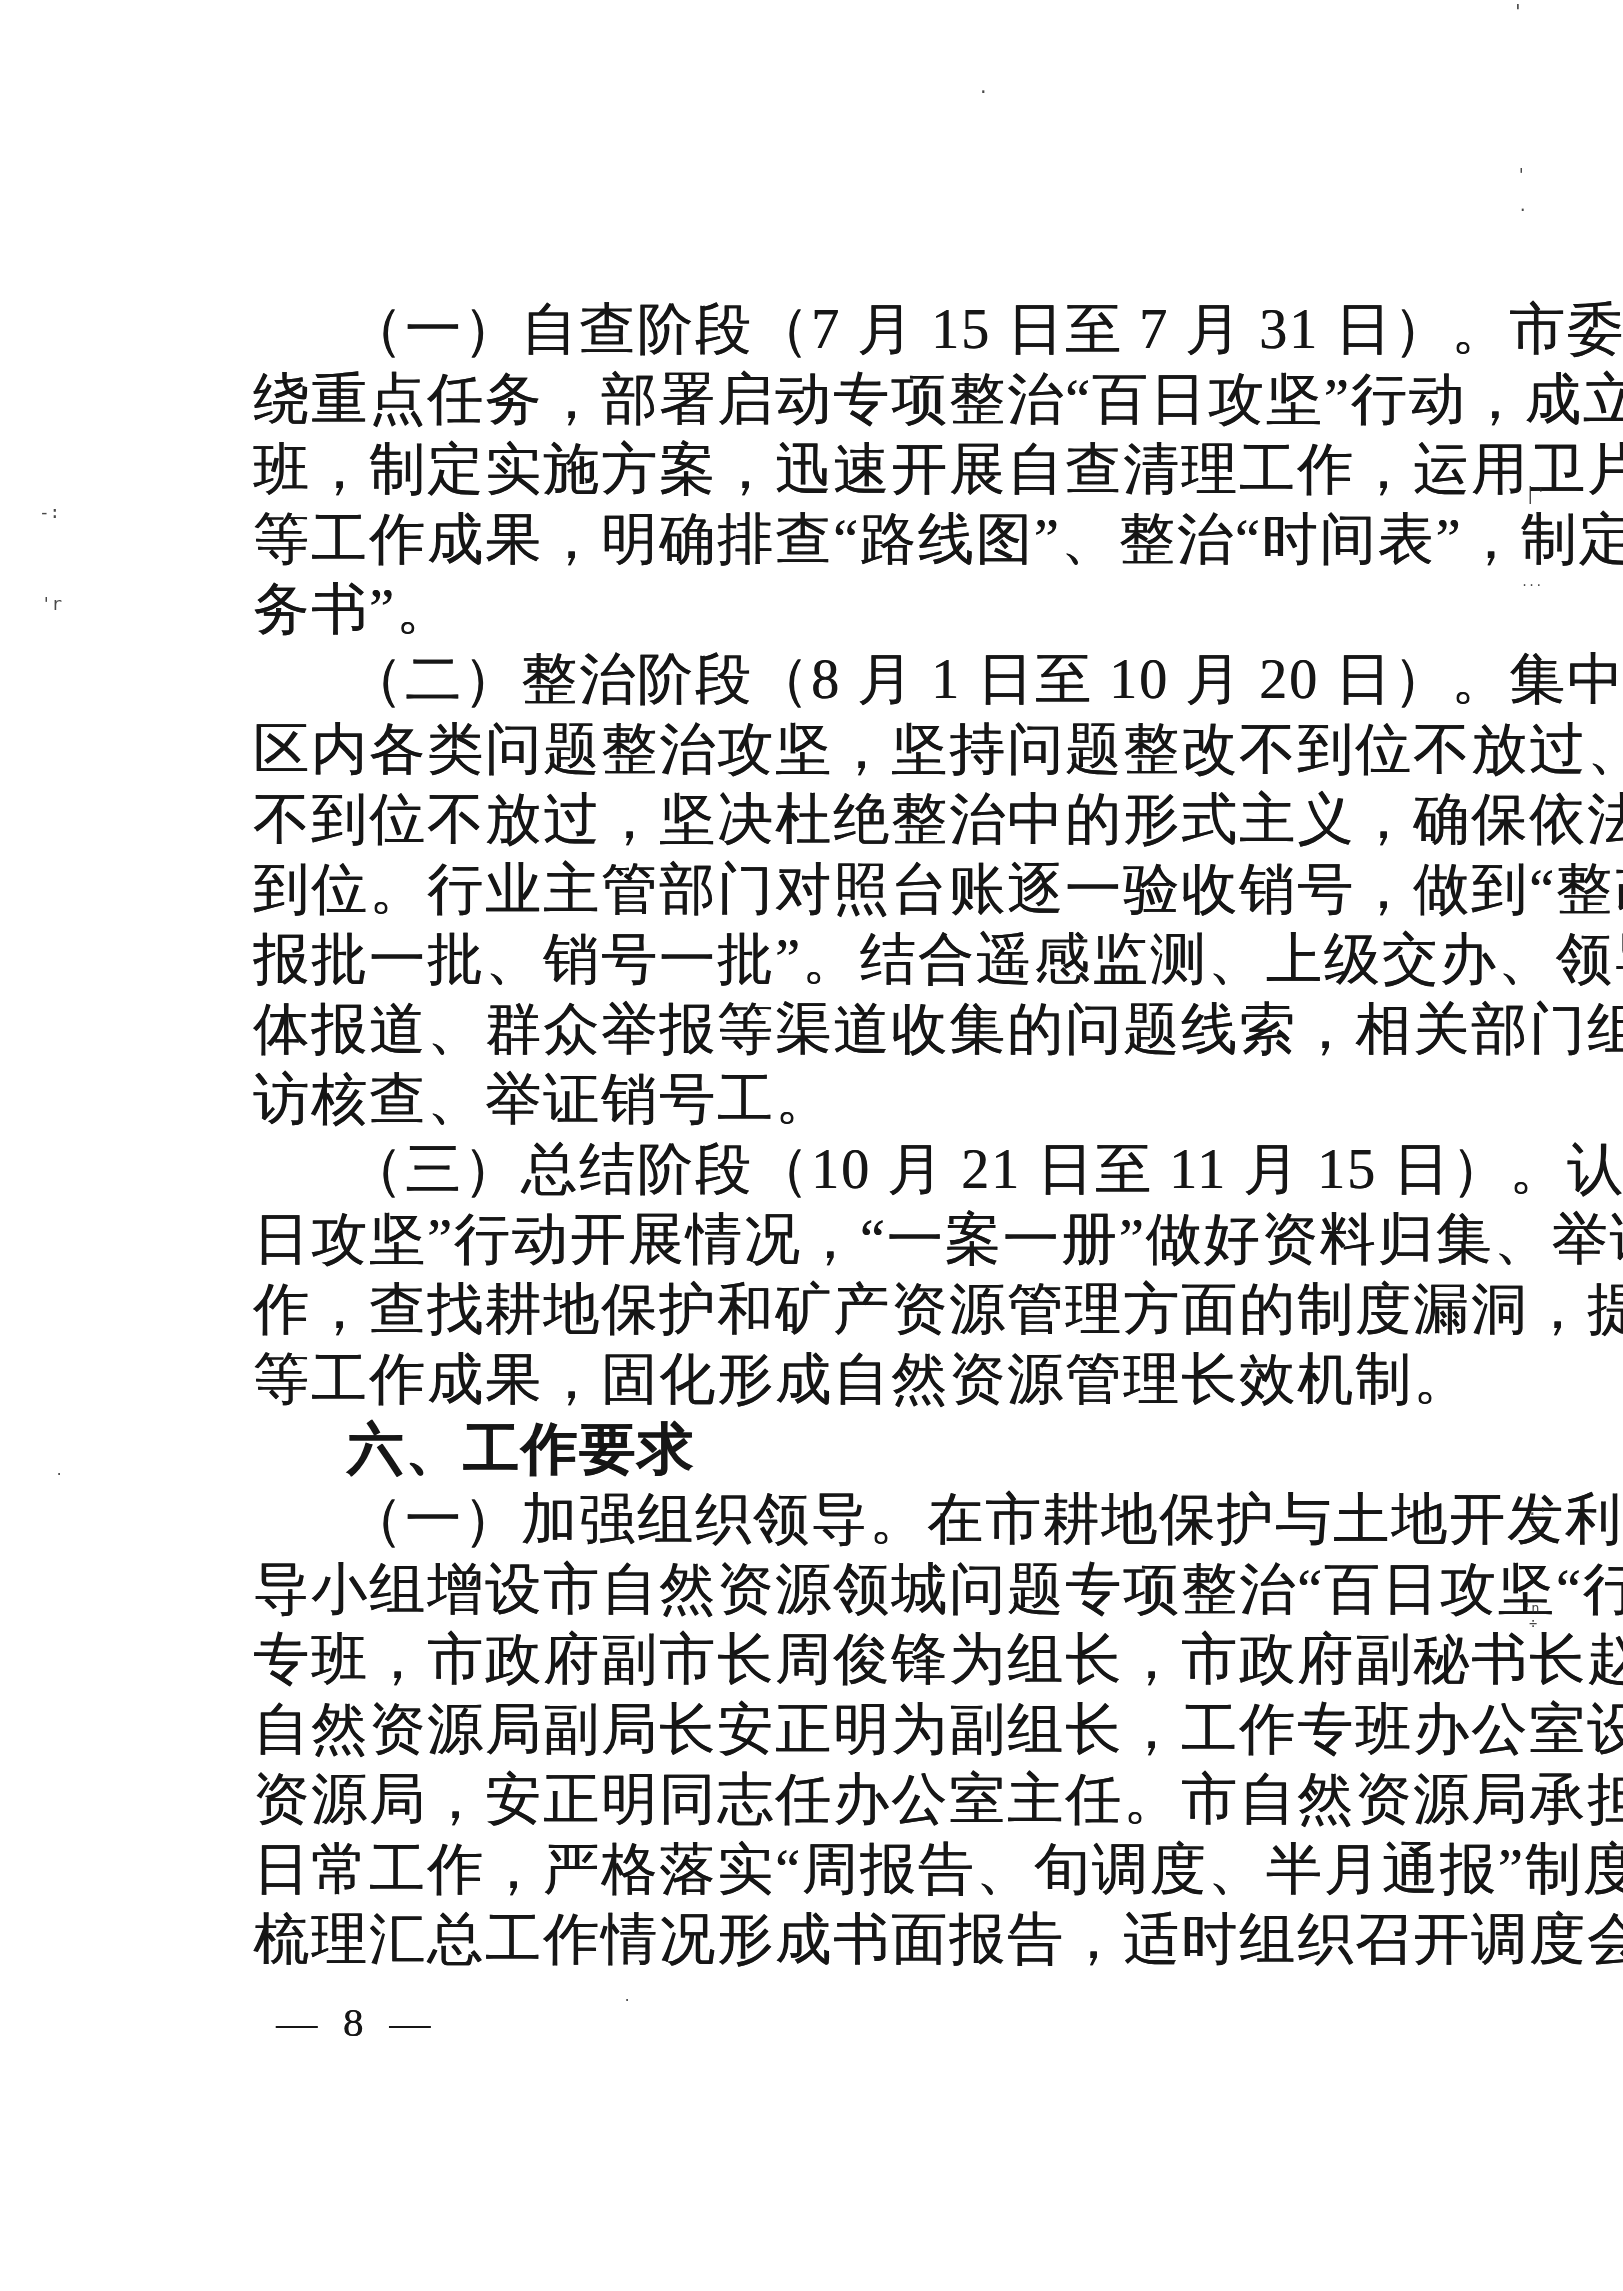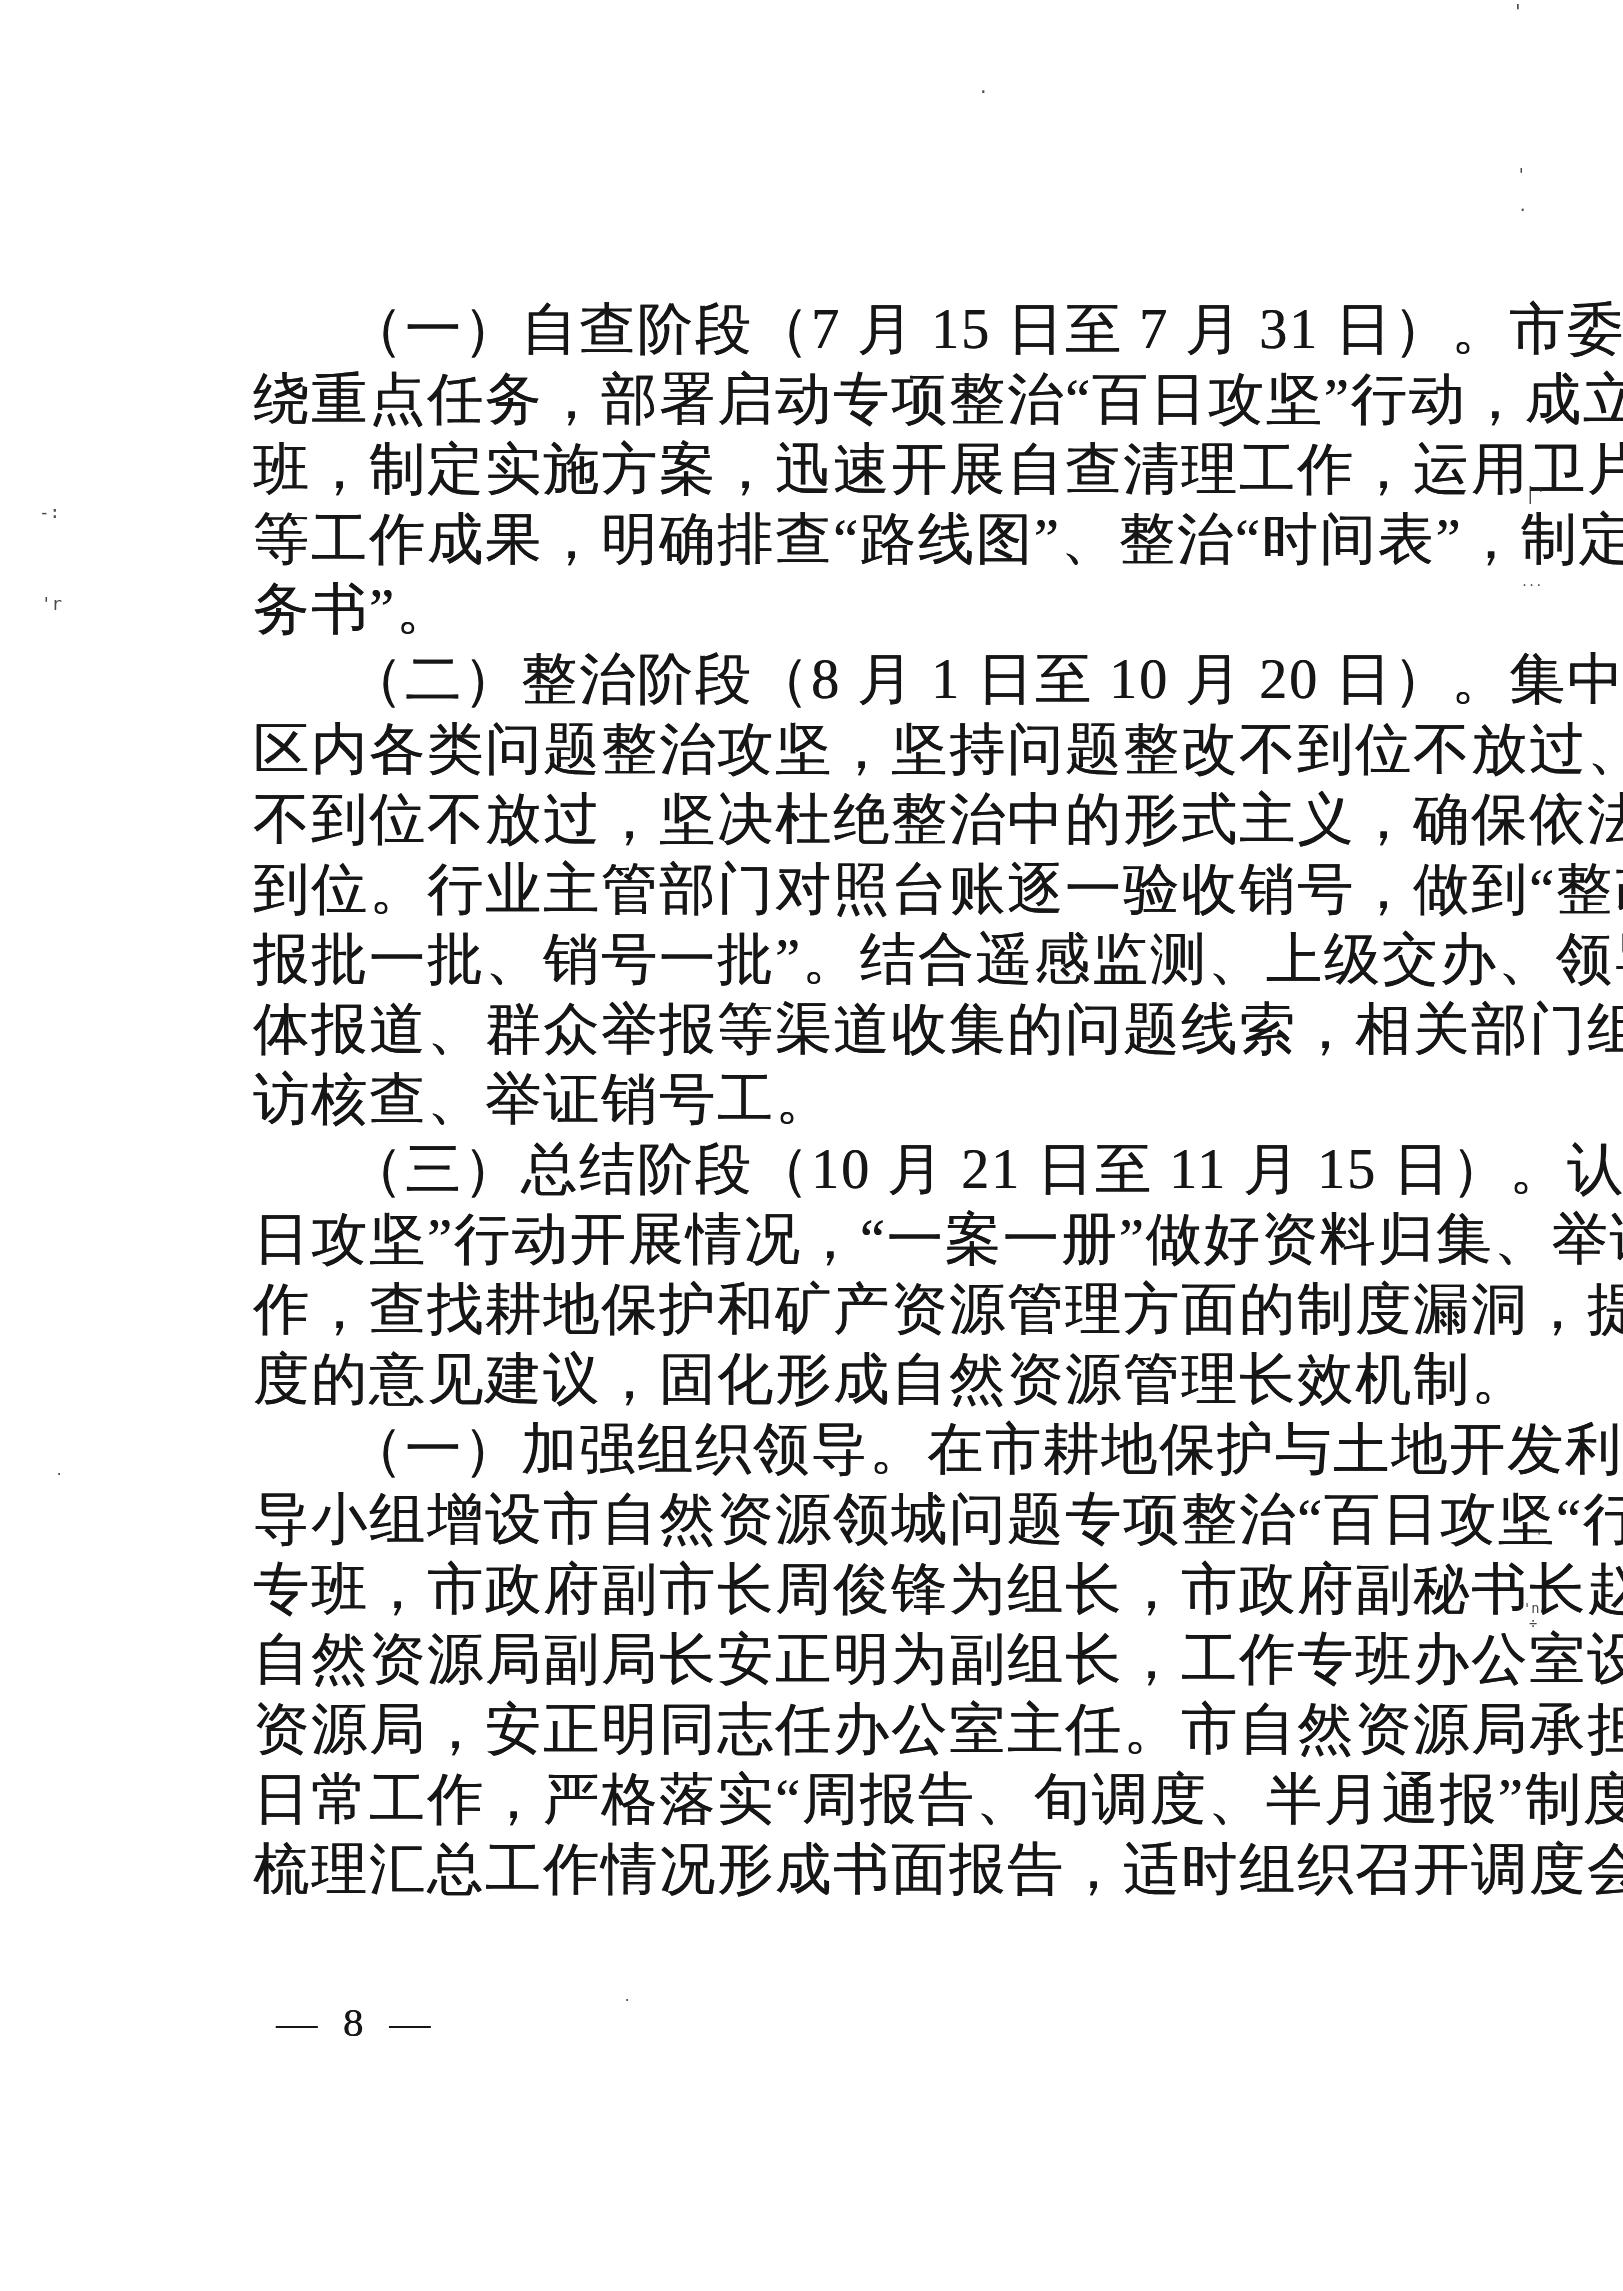--- a/index.html
+++ b/index.html
@@ -72,21 +72,24 @@
         <div class="line">不到位不放过，坚决杜绝整治中的形式主义，确保依法依规整改</div>
         <div class="line">到位。行业主管部门对照台账逐一验收销号，做到“整改一批、</div>
         <div class="line">报批一批、销号一批”。结合遥感监测、上级交办、领导批示、媒</div>
         <div class="line">体报道、群众举报等渠道收集的问题线索，相关部门组织实地暗</div>
         <div class="line">访核查、举证销号工。</div>
       </div>
       <div class="paragraph body">
         <div class="line indent">（三）总结阶段（10 月 21 日至 11 月 15 日）。认真总结“百</div>
         <div class="line">日攻坚”行动开展情况，“一案一册”做好资料归集、举证销号工</div>
         <div class="line">作，查找耕地保护和矿产资源管理方面的制度漏洞，提出完善制</div>
-        <div class="line">度的意见建议，固化形成自然资源管理长效机制。</div>
+        <div class="line">等工作成果，固化形成自然资源管理长效机制。</div>
+      </div>
+      <div class="paragraph heading">
+        <div class="line indent">六、工作要求</div>
       </div>
       <div class="paragraph body">
         <div class="line indent">（一）加强组织领导。在市耕地保护与土地开发利用工作领</div>
         <div class="line">导小组增设市自然资源领城问题专项整治“百日攻坚“行动工作</div>
         <div class="line">专班，市政府副市长周俊锋为组长，市政府副秘书长赵光泽、市</div>
         <div class="line">自然资源局副局长安正明为副组长，工作专班办公室设在市自然</div>
         <div class="line">资源局，安正明同志任办公室主任。市自然资源局承担工作专班</div>
         <div class="line">日常工作，严格落实“周报告、旬调度、半月通报”制度。每周</div>
         <div class="line">梳理汇总工作情况形成书面报告，适时组织召开调度会，邀请分</div>
       </div>

